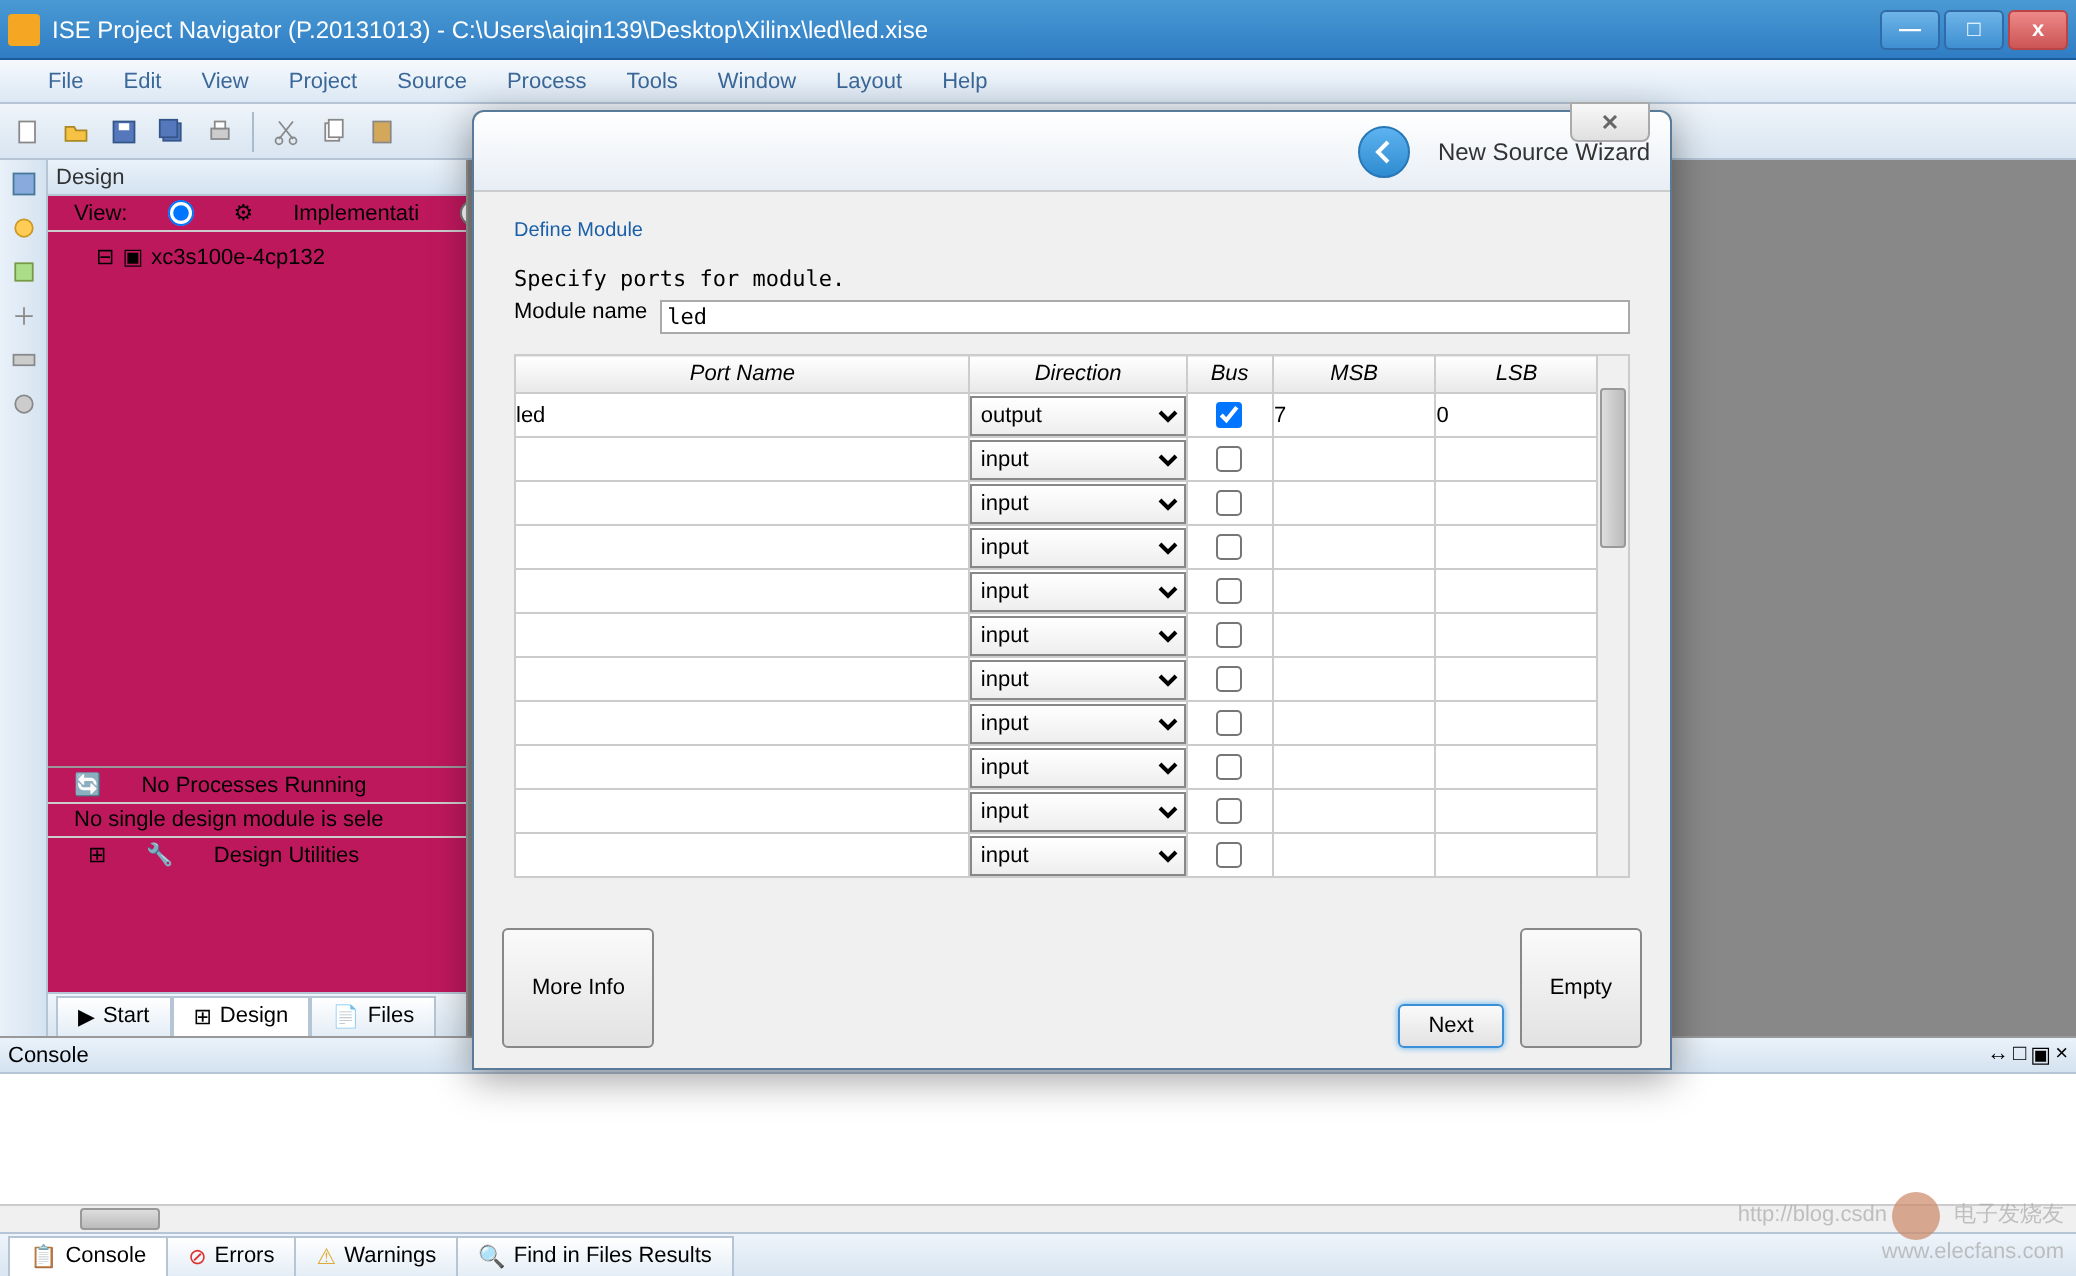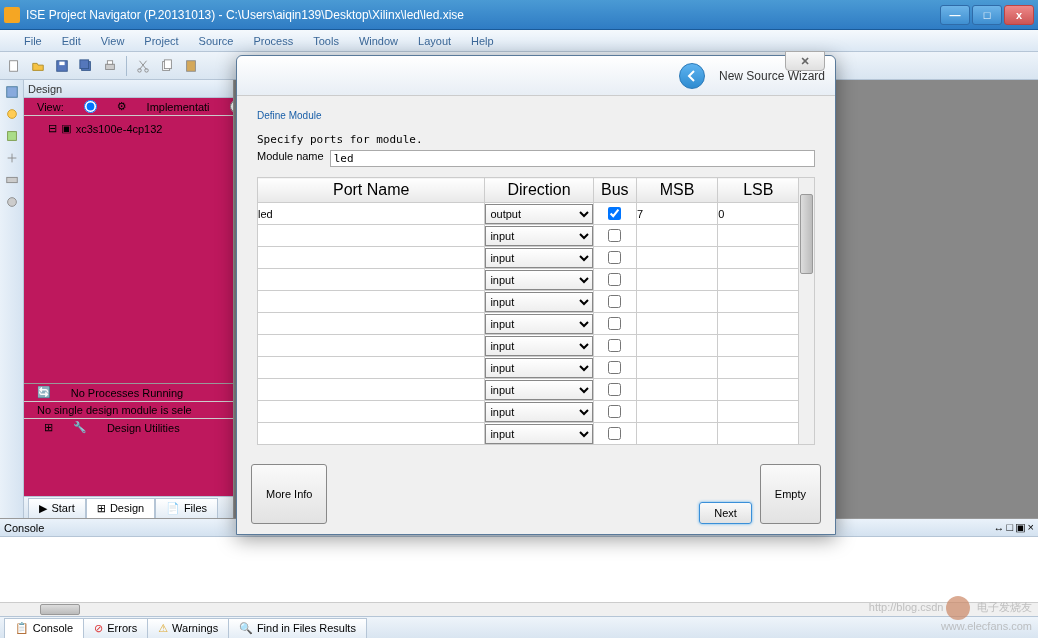--- a/index.html
+++ b/index.html
@@ -60,21 +60,21 @@
     .wizard-header{height:40px;background:linear-gradient(#fff,#e8eef5);display:flex;align-items:center;padding:0 10px;border-bottom:1px solid #ccc;border-radius:6px 6px 0 0;justify-content:flex-end;}
     .back-btn{width:26px;height:26px;border-radius:50%;background:linear-gradient(#5eb3f0,#2e8bd0);border:1px solid #2878b8;display:flex;align-items:center;justify-content:center;color:#fff;margin-right:14px;cursor:pointer;}
     .wizard-title{font-size:12px;color:#333;}
     .wizard-body{padding:14px 20px;}
     .wizard-heading{color:#1a5fa8;font-size:10px;font-weight:normal;margin-bottom:12px;}
     .wizard-desc{font-family:monospace;font-size:11px;margin-bottom:4px;}
     .module-row{font-family:monospace;font-size:11px;display:flex;align-items:flex-start;gap:6px;margin-bottom:10px;}
     .module-input{flex:1;border:1px solid #aaa;padding:1px 3px;font-family:monospace;background:#fff;}
     
     .port-table{width:100%;border-collapse:collapse;border:1px solid #999;background:#fff;}
-    .port-table th{background:linear-gradient(#fff,#e8e8e8);border:1px solid #ccc;padding:3px 4px;font-weight:normal;font-size:16px;text-align:center;}
+    .port-table th{background:linear-gradient(#fff,#e8e8e8);border:1px solid #ccc;padding:3px 4px;font-weight:normal;font-size:11px;text-align:center;font-style:italic;}
     .port-table td{border:1px solid #ccc;padding:0;height:22px;}
     .pname-cell{padding:2px 4px;font-size:11px;}
     .dir-select{width:100%;height:20px;border:1px solid #888;font-size:11px;background:linear-gradient(#fff,#eee);}
     .bus-cell{text-align:center;}
     .num-cell{padding:2px 4px;font-size:11px;}
     .table-wrap{display:flex;}
     .table-scrollbar{width:16px;background:#f0f0f0;border:1px solid #ccc;border-left:none;position:relative;}
     .vscroll-thumb{position:absolute;top:16px;left:1px;right:1px;height:80px;background:linear-gradient(90deg,#ddd,#bbb);border:1px solid #999;border-radius:2px;}
     
     .wizard-footer{position:absolute;bottom:10px;left:14px;right:14px;display:flex;justify-content:space-between;}

